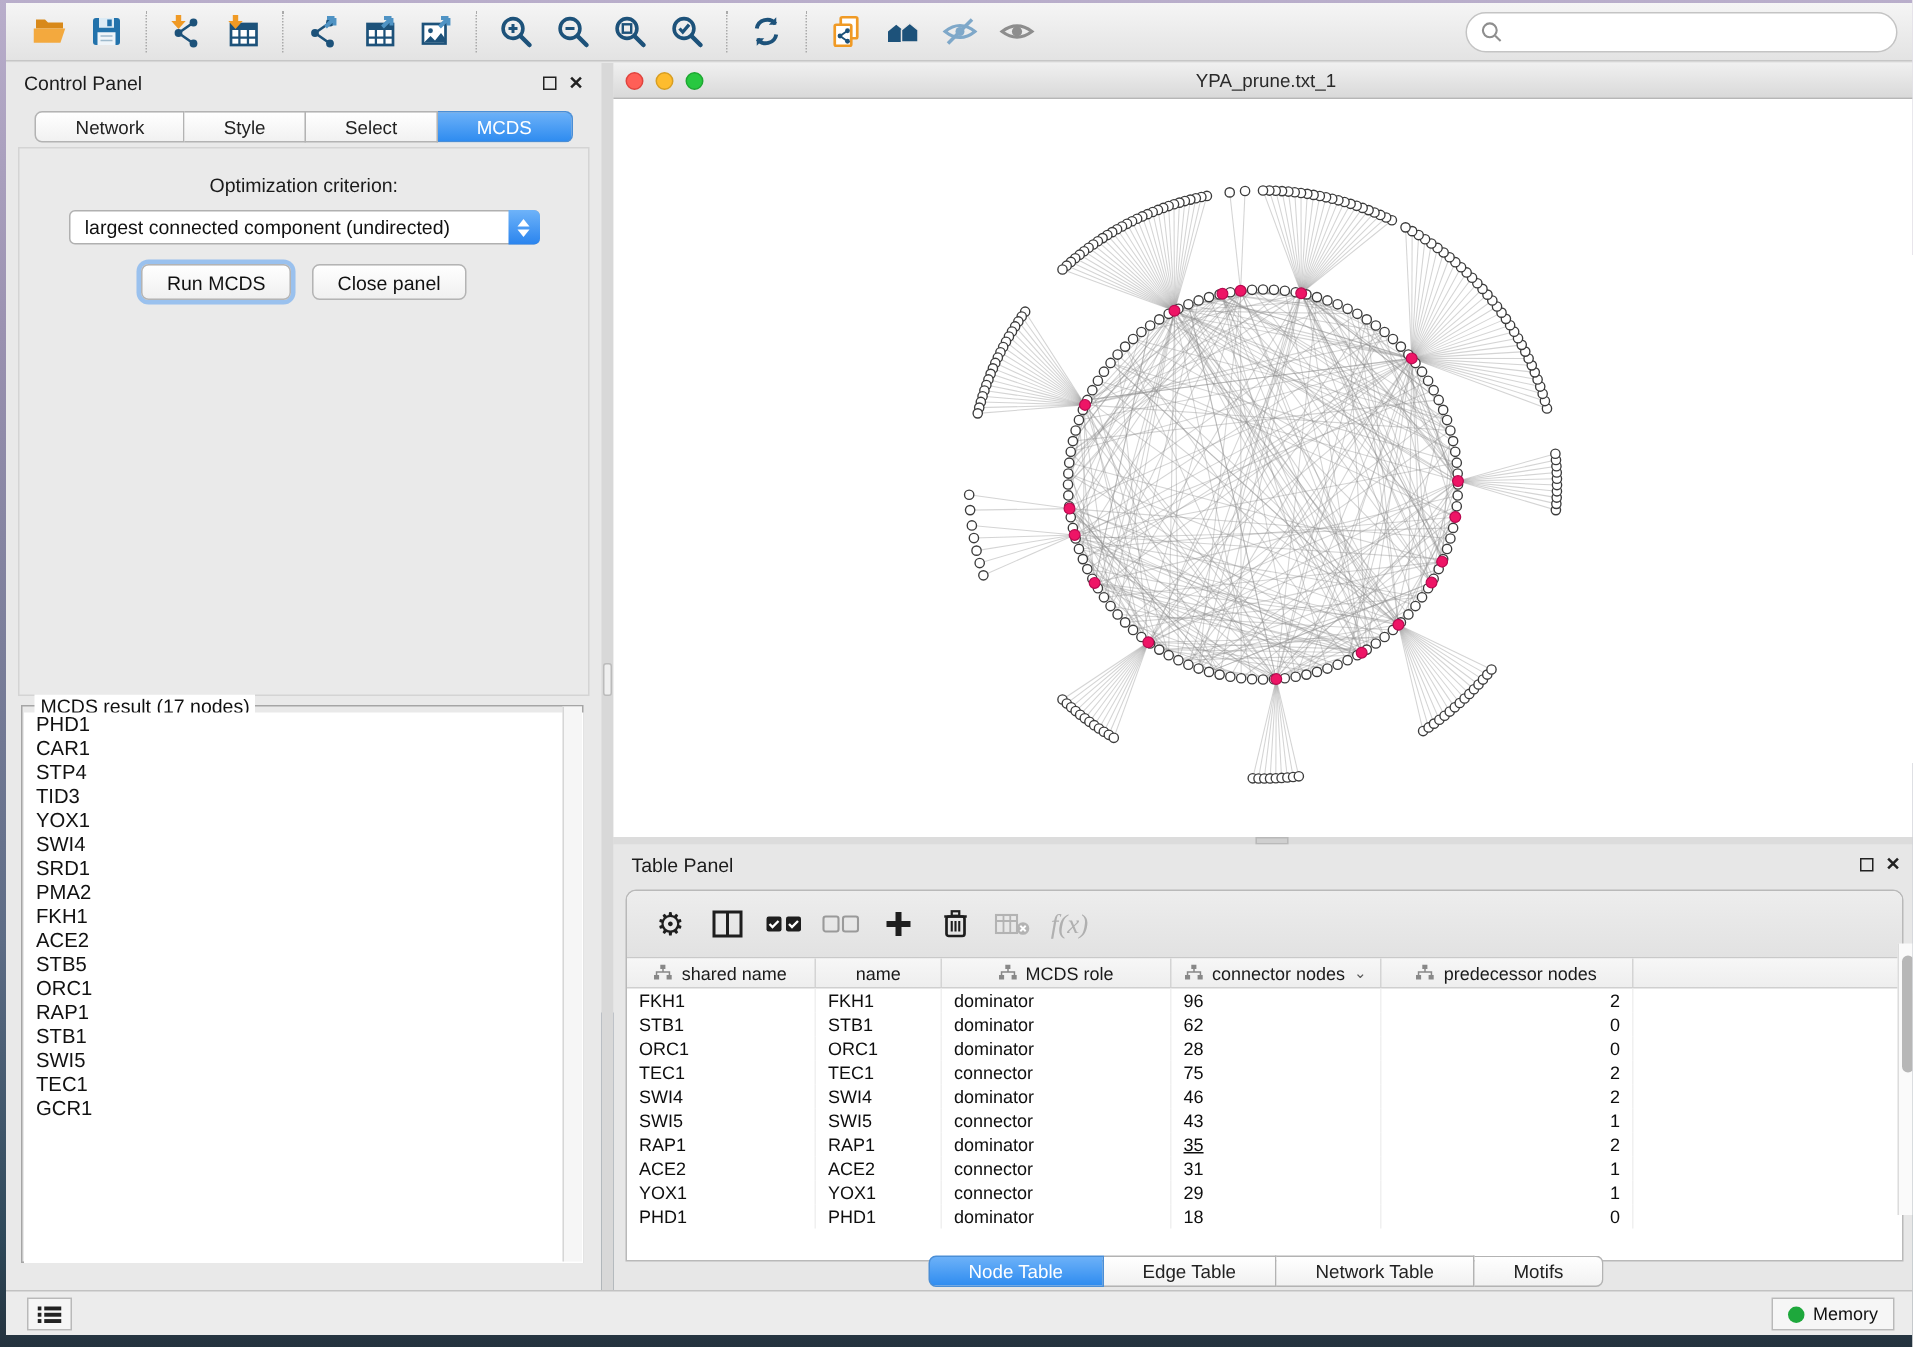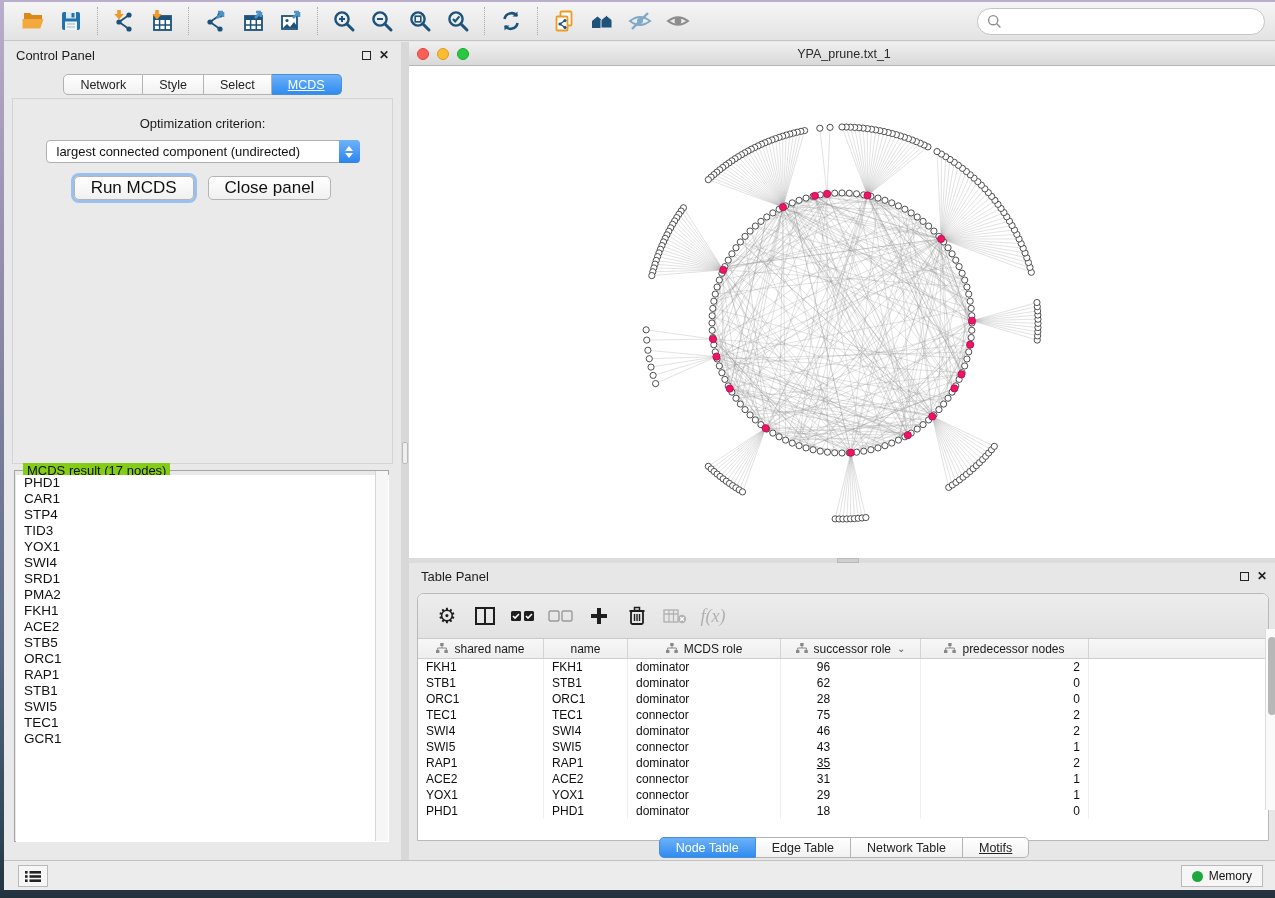--- a/index.html
+++ b/index.html
@@ -18,42 +18,42 @@
     border-radius:14px; display:flex; align-items:center; padding:0 9px; }
   #search-box input { border:none; outline:none; flex:1; font-size:12px; background:transparent; }
 
   
   #control-panel { position:absolute; left:0; top:40px; width:397px; height:818px; background:#e9e9e9; }
   .panel-header { position:relative; height:26px; display:flex; align-items:center; padding:0 12px; }
   .panel-title { font-size:13px; color:#1c1c1c; }
   .win-btns { margin-left:auto; display:flex; gap:8px; align-items:center; }
   .win-btn { font-size:12px; color:#222; line-height:1; cursor:default; }
   #control-tabs { position:absolute; left:0; top:32px; width:100%; display:flex; justify-content:center; }
-  .seg-tab { height:21px; padding:0 16px; background:linear-gradient(#ffffff,#f1f1f1); border:1px solid #b3b3b3;
+  .seg-tab { height:21px; padding:0 26px; background:linear-gradient(#ffffff,#f1f1f1); border:1px solid #b3b3b3;
     border-left:none; font-size:12.5px; color:#222; display:flex; align-items:center; }
   .seg-tab:first-child { border-left:1px solid #b3b3b3; border-radius:5px 0 0 5px; }
-  .seg-tab:last-child { border-radius:0 5px 5px 0;text-decoration:underline; }
+  .seg-tab:last-child { border-radius:0 5px 5px 0; }
   .seg-tab.selected { background:linear-gradient(#6cb1f8,#2f8cf0); color:#fff; border-color:#4a8ed6; }
   #mcds-pane { position:absolute; left:8px; top:56px; width:381px; height:366px; background:#eaeaea;
     border:1px solid #d4d4d4; }
   #opt-label { margin-top:17px; text-align:center; font-size:13px; color:#1b1b1b; }
   #opt-select { position:relative; margin:9px auto 0; width:314px; height:23px; background:#fff;
     border:1px solid #b0b0b0; border-radius:4px; display:flex; align-items:center; padding-left:10px; }
   #opt-select .sel-text { font-size:13px; color:#111; }
   .stepper { position:absolute; right:-1px; top:-1px; width:21px; height:23px; border-radius:0 4px 4px 0;
     background:linear-gradient(#6eb3f9,#2a84ee); display:flex; flex-direction:column; align-items:center; justify-content:center; gap:2px; }
   .arr-up { width:0; height:0; border-left:4px solid transparent; border-right:4px solid transparent; border-bottom:5px solid #fff; }
   .arr-dn { width:0; height:0; border-left:4px solid transparent; border-right:4px solid transparent; border-top:5px solid #fff; }
   #mcds-buttons { margin-top:13px; display:flex; justify-content:center; gap:14px; }
-  .push-btn { height:24px; padding:0 16px; font-size:17px; color:#111; background:linear-gradient(#ffffff,#f0f0f0);
+  .push-btn { height:24px; padding:0 16px; font-size:13px; color:#111; background:linear-gradient(#ffffff,#f0f0f0);
     border:1px solid #b4b4b4; border-radius:5px; }
   .push-btn.focused { box-shadow:0 0 0 3px rgba(100,165,240,.6); }
 
   #result-box { position:absolute; left:10px; top:428px; width:375px; height:372px; border:1px solid #a5a5a5; }
-  #result-legend { position:absolute; left:8px; top:-8px; background:#84cc16; padding:0 4px; font-size:13px; color:#111;text-align:right; }
+  #result-legend { position:absolute; left:8px; top:-8px; background:#ffffff; padding:0 4px; font-size:13px; color:#111;text-align:right; }
   #result-list { position:absolute; left:1px; top:4px; width:373px; height:367px; background:#fff; overflow:hidden; }
   .mcds-item { font-size:13.5px; color:#111; padding:0 0 0 8px; height:16px; line-height:16px; }
   #result-scroll { position:absolute; right:0; top:0; width:13px; height:100%; background:#f6f6f6; border-left:1px solid #d6d6d6; }
 
   
   #v-splitter { position:absolute; left:397px; top:40px; width:8px; height:818px; background:#d8d8d8; }
   #v-handle { position:absolute; left:1px; top:400px; width:6px; height:22px; background:#efefef; border:1px solid #bbb; border-radius:2px; }
   #h-splitter { position:absolute; left:405px; top:556px; width:870px; height:5px; background:#dcdcdc; }
   #h-handle { position:absolute; left:428px; top:0px; width:22px; height:5px; background:#cfcfcf; border:1px solid #b9b9b9; }
 
@@ -76,21 +76,21 @@
     display:flex; align-items:center; padding:0 12px; gap:4px; }
   .tt-btn { width:34px; height:32px; display:flex; align-items:center; justify-content:center; }
   .tt-gear { font-size:21px; color:#1e1e1e; }
   .tt-fx { font-family:"Liberation Serif", serif; font-style:italic; font-size:18px; color:#b0b0b0; }
   #table-head { display:flex; height:20px; background:linear-gradient(#f7f7f7,#eeeeee); border-bottom:1px solid #cfcfcf; }
   .th { display:flex; align-items:center; justify-content:center; gap:6px; font-size:12px; color:#1a1a1a;
     border-right:1px solid #d4d4d4; height:100%; }
   .th .chev { font-size:10px; color:#555; }
   .tr { display:flex; height:16px; }
   .td { font-size:12px; color:#0e0e0e; line-height:16px; border-right:1px solid #f0f0f0; padding-left:8px; overflow:hidden; }
-  .td.num-a { text-align:center; padding-right:62px; }
+  .td.num-a { text-align:left; padding-right:62px; }
   .td.num-b { text-align:right; padding-right:8px; }
   #table-scroll { position:absolute; right:1px; top:66px; width:13px; height:181px; background:#fafafa; border-left:1px solid #dcdcdc; }
   #table-thumb { position:absolute; left:2px; top:8px; width:8px; height:78px; background:#b7b7b7; border-radius:5px; }
   #table-tabs { position:absolute; left:0; bottom:2px; width:100%; display:flex; justify-content:center; }
 
   
   #status-bar { position:absolute; left:0; top:858px; width:100%; height:30px; background:#ececec; border-top:1px solid #c2c2c2; }
   #panel-menu-button { position:absolute; left:14px; top:4px; width:30px; height:22px; background:#f6f6f6;
     border:1px solid #b9b9b9; display:flex; align-items:center; justify-content:center; }
   #memory-button { position:absolute; right:12px; top:4px; height:22px; padding:0 10px; background:#f6f6f6;
@@ -1159,21 +1159,21 @@
               </svg>
               <span>MCDS role</span>
             </div>
             <div class="th" style="width: 140px;">
               <svg width="12" height="11" viewBox="0 0 12 11">
                 <rect x="4.2" y="0" width="3.4" height="3" fill="#888"></rect>
                 <rect x="0" y="7" width="3.4" height="3" fill="#888"></rect>
                 <rect x="8.4" y="7" width="3.4" height="3" fill="#888"></rect>
                 <path d="M6 3 v2 M1.7 7 V5 h8.6 v2" stroke="#888" stroke-width="1" fill="none"></path>
               </svg>
-              <span>successor role</span>
+              <span>connector nodes</span>
               <span class="chev">⌄</span>
             </div>
             <div class="th" style="width: 168px;">
               <svg width="12" height="11" viewBox="0 0 12 11">
                 <rect x="4.2" y="0" width="3.4" height="3" fill="#888"></rect>
                 <rect x="0" y="7" width="3.4" height="3" fill="#888"></rect>
                 <rect x="8.4" y="7" width="3.4" height="3" fill="#888"></rect>
                 <path d="M6 3 v2 M1.7 7 V5 h8.6 v2" stroke="#888" stroke-width="1" fill="none"></path>
               </svg>
               <span>predecessor nodes</span>

